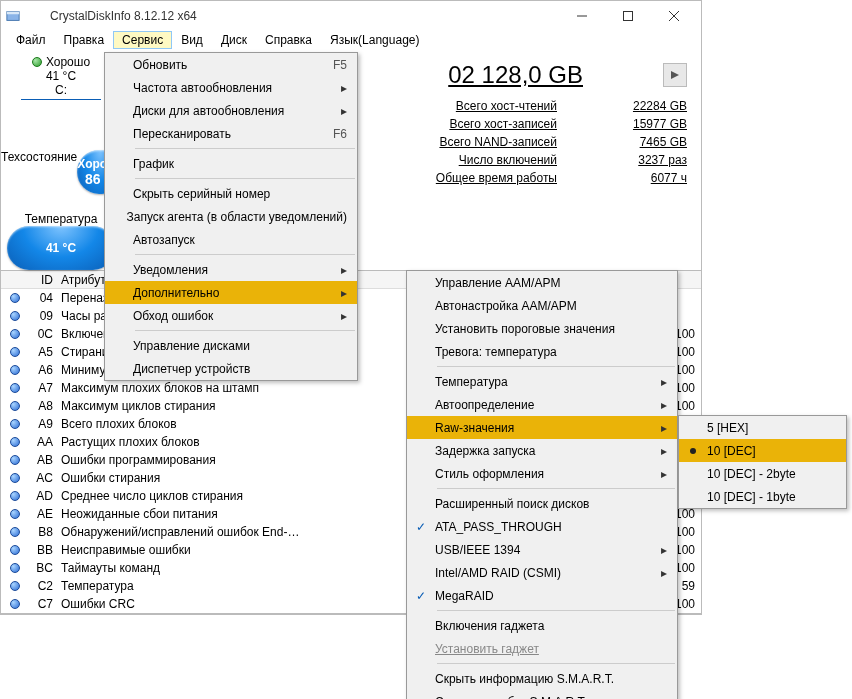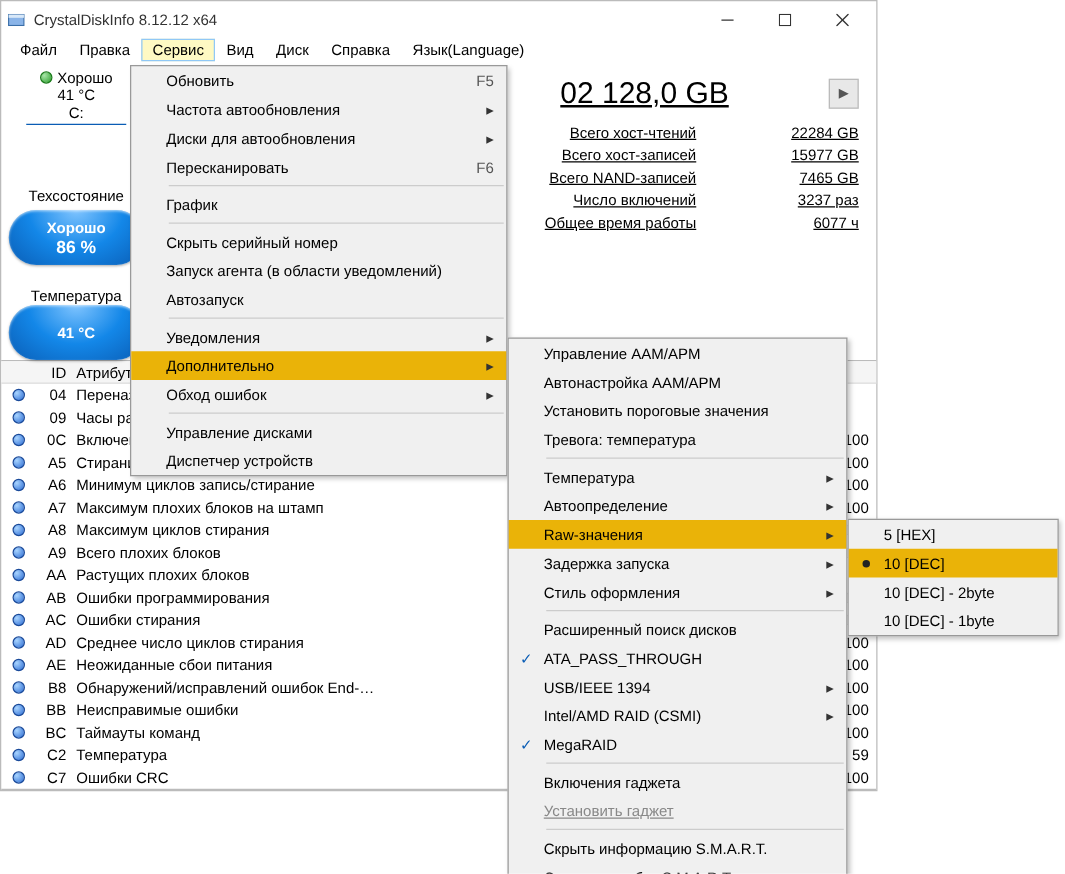--- a/index.html
+++ b/index.html
@@ -1,33 +1,33 @@
 <!DOCTYPE html>
 <html><head>
 <meta charset="utf-8">
 <style>
   * { box-sizing: border-box; margin: 0; padding: 0; font-family: "Segoe UI", Tahoma, sans-serif; font-size: 12px; }
   body { background: #fff; width: 852px; height: 699px; position: relative; overflow: hidden; }
   .window { width: 702px; border: 1px solid #bbb; background: #fff; position: relative; }
-  .titlebar { height: 30px; display: flex; align-items: center; padding: 0 4px; }
+  .titlebar { height: 30px; display: flex; align-items: center; padding: 0 4px; gap: 23px; }
   .titlebar .app-icon { width: 16px; height: 16px; margin-right: 6px; display: flex; align-items: center; justify-content: center; }
   .titlebar .title { flex: 1; color: #333; }
   .titlebar .win-btns { display: flex; }
   .titlebar .win-btn { width: 46px; height: 30px; display: flex; align-items: center; justify-content: center; color: #333; }
   .menubar { display: flex; padding: 0 6px; height: 22px; align-items: flex-start; }
   .menubar .menu-item { padding: 2px 9px; cursor: default; }
   .menubar .menu-item.active { background: #fef9c3; border: 1px solid #90c8f6; padding: 1px 8px; }
   .content { display: flex; }
   .left-col { width: 120px; padding-top: 2px; }
   .drive-status { display: flex; flex-direction: column; align-items: center; }
   .drive-status .dot-line { display: flex; align-items: center; gap: 4px; }
   .dot { width: 10px; height: 10px; border-radius: 50%; background: radial-gradient(circle at 30% 30%, #a8e6a8, #2d9d2d); border: 1px solid #1a7a1a; }
   .dot.blue { background: radial-gradient(circle at 30% 30%, #a8d4ff, #2d6dd4); border: 1px solid #1a4a9a; }
   .drive-status .line { font-size: 12px; }
-  .health-section { margin-top: 50px; display: flex; flex-direction: column; align-items: center; }
+  .health-section { margin-top: 50px; display: flex; flex-direction: row; }
   .health-section .label { font-size: 12px; margin-bottom: 4px; }
   .badge { width: 108px; height: 44px; border-radius: 22px; display: flex; flex-direction: column; align-items: center; justify-content: center; color: #fff; background: radial-gradient(ellipse at center top, #7fc4ff 0%, #1387e8 50%, #0a5db5 100%); box-shadow: inset 0 1px 2px rgba(255,255,255,0.6), 0 1px 2px rgba(0,0,0,0.3); font-weight: bold; font-size: 15px; }
   .badge .sub { font-size: 14px; }
   .temp-section { margin-top: 18px; display: flex; flex-direction: column; align-items: center; }
   .right-col { flex: 1; position: relative; text-decoration: underline; }
   .model-row { display: flex; align-items: center; padding: 8px 14px 8px 0; }
   .model-row .big { font-size: 24px; flex: 1; text-align: right; padding-right: 80px; }
   .play-btn { width: 24px; height: 24px; background: #e8e8e8; border: 1px solid #bbb; display: flex; align-items: center; justify-content: center; }
   .play-btn svg { fill: #555; }
   .stats { padding-right: 14px; }
@@ -46,21 +46,21 @@
   .dd-item { height: 23px; display: flex; align-items: center; cursor: default; padding-right: 10px; }
   .dd-item .chk { width: 28px; display: flex; justify-content: center; color: #0a5db5; }
   .dd-item .bullet { width: 28px; display: flex; justify-content: center; }
   .dd-item .bullet .b { width: 6px; height: 6px; border-radius: 50%; background: #222; }
   .dd-item .txt { flex: 1; white-space: nowrap; }
   .dd-item .shortcut { color: #555; padding-left: 20px; }
   .dd-item .arrow { padding-left: 20px; color: #333; }
   .dd-item.hl { background: #eab308; }
   .dd-item.disabled .txt { color: #888; text-decoration: underline; }
   .dd-sep { height: 1px; background: #ccc; margin: 3px 2px 3px 30px; }
-  .dd1 { left: 104px; top: 52px; width: 302px; }
+  .dd1 { left: 104px; top: 52px; width: 254px; }
   .dd2 { left: 406px; top: 270px; width: 272px; }
   .dd3 { left: 678px; top: 415px; width: 169px; }
   .icon-svg { width: 14px; height: 14px; }
 </style>
 </head>
 <body>
 
 <div class="window">
   <div class="titlebar">
     <span class="app-icon">

